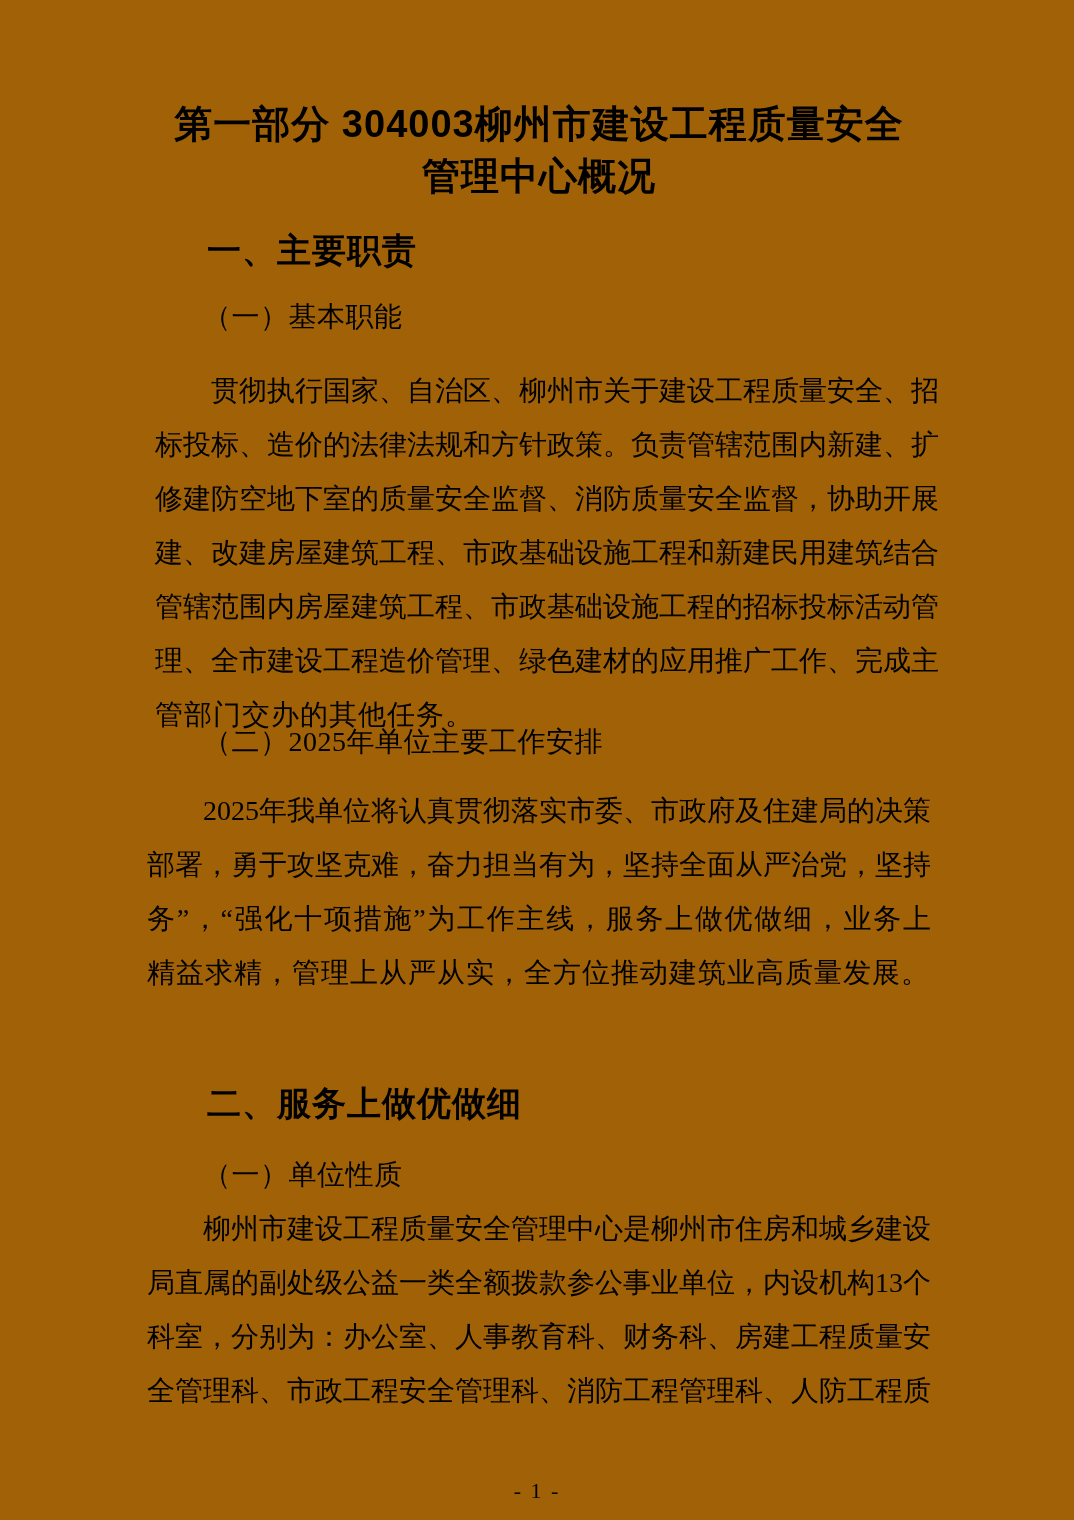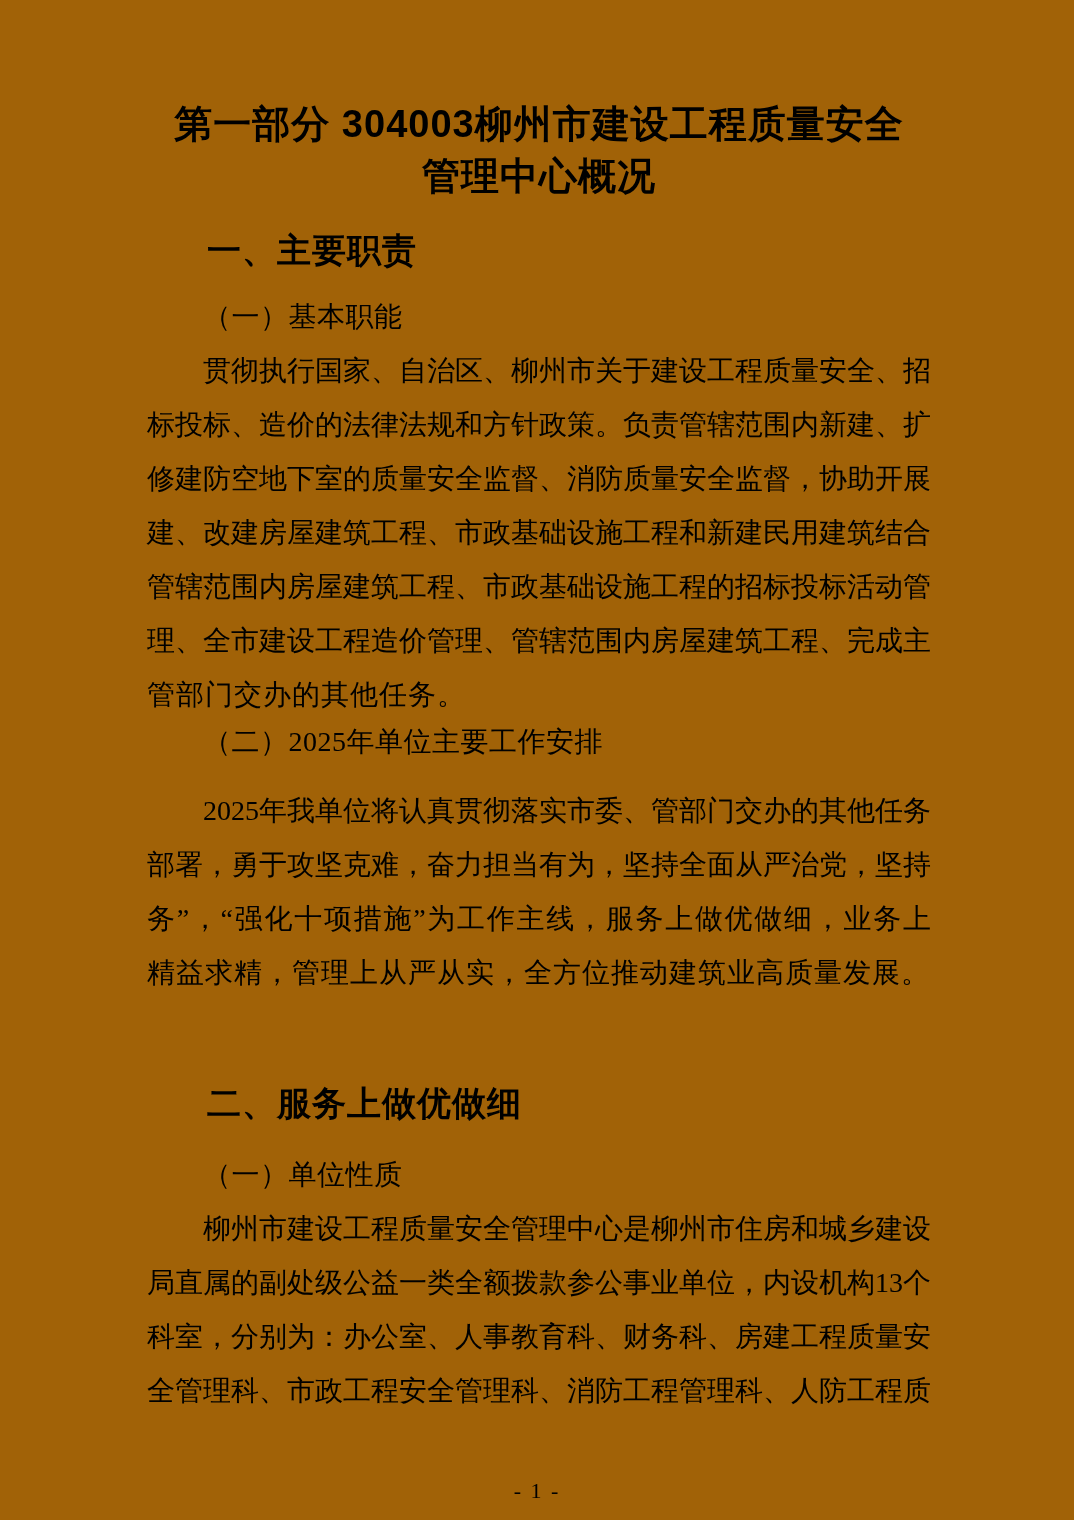--- a/index.html
+++ b/index.html
@@ -63,21 +63,21 @@
     width: 784px;
     text-align: justify;
     text-justify: inter-character;
   }
   .line.jl { text-align-last: justify; }
   .line.first { padding-left: 56px; }
   .line.left { text-align: right; text-align-last: left; letter-spacing: 1px; }
   
   #h1      { top: 230px; }
   #sub1h   { top: 290px; }
-  #para1   { top: 344px; }
+  #para1   { top: 364px; margin-left: 8px; }
   #sub2h   { top: 715px; }
   #para2   { top: 784px; }
   #h2      { top: 1083px; }
   #sub3h   { top: 1148px; }
   #para3   { top: 1202px; }
   .page-number {
     position: absolute;
     left: 0;
     top: 1478px;
     width: 1074px;
@@ -101,28 +101,28 @@
     <div id="h1" class="sec-heading">一、主要职责</div>
 
     <div id="sub1h" class="sub-heading">（一）基本职能</div>
 
     <div id="para1" class="para">
       <div class="line first jl">贯彻执行国家、自治区、柳州市关于建设工程质量安全、招</div>
       <div class="line jl">标投标、造价的法律法规和方针政策。负责管辖范围内新建、扩</div>
       <div class="line jl">修建防空地下室的质量安全监督、消防质量安全监督，协助开展</div>
       <div class="line jl">建、改建房屋建筑工程、市政基础设施工程和新建民用建筑结合</div>
       <div class="line jl">管辖范围内房屋建筑工程、市政基础设施工程的招标投标活动管</div>
-      <div class="line jl">理、全市建设工程造价管理、管辖范围内房屋建筑工程、完成主</div>
+      <div class="line jl">理、全市建设工程造价管理、绿色建材的应用推广工作、完成主</div>
       <div class="line left">管部门交办的其他任务。</div>
     </div>
 
     <div id="sub2h" class="sub-heading">（二）2025年单位主要工作安排</div>
 
     <div id="para2" class="para">
-      <div class="line first jl">2025年我单位将认真贯彻落实市委、管部门交办的其他任务</div>
+      <div class="line first jl">2025年我单位将认真贯彻落实市委、市政府及住建局的决策</div>
       <div class="line jl">部署，勇于攻坚克难，奋力担当有为，坚持全面从严治党，坚持</div>
       <div class="line jl">务”，“强化十项措施”为工作主线，服务上做优做细，业务上</div>
       <div class="line left">精益求精，管理上从严从实，全方位推动建筑业高质量发展。</div>
     </div>
 
     <div id="h2" class="sec-heading">二、服务上做优做细</div>
 
     <div id="sub3h" class="sub-heading">（一）单位性质</div>
 
     <div id="para3" class="para">

